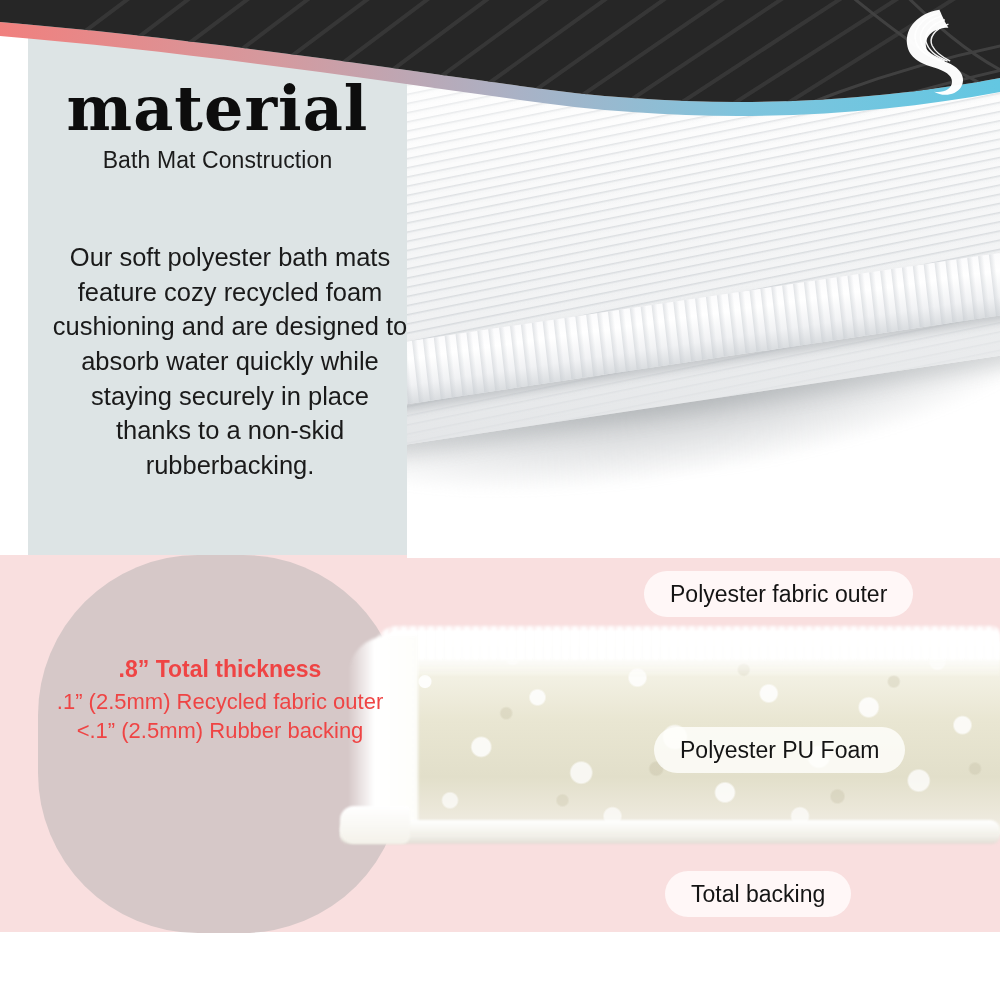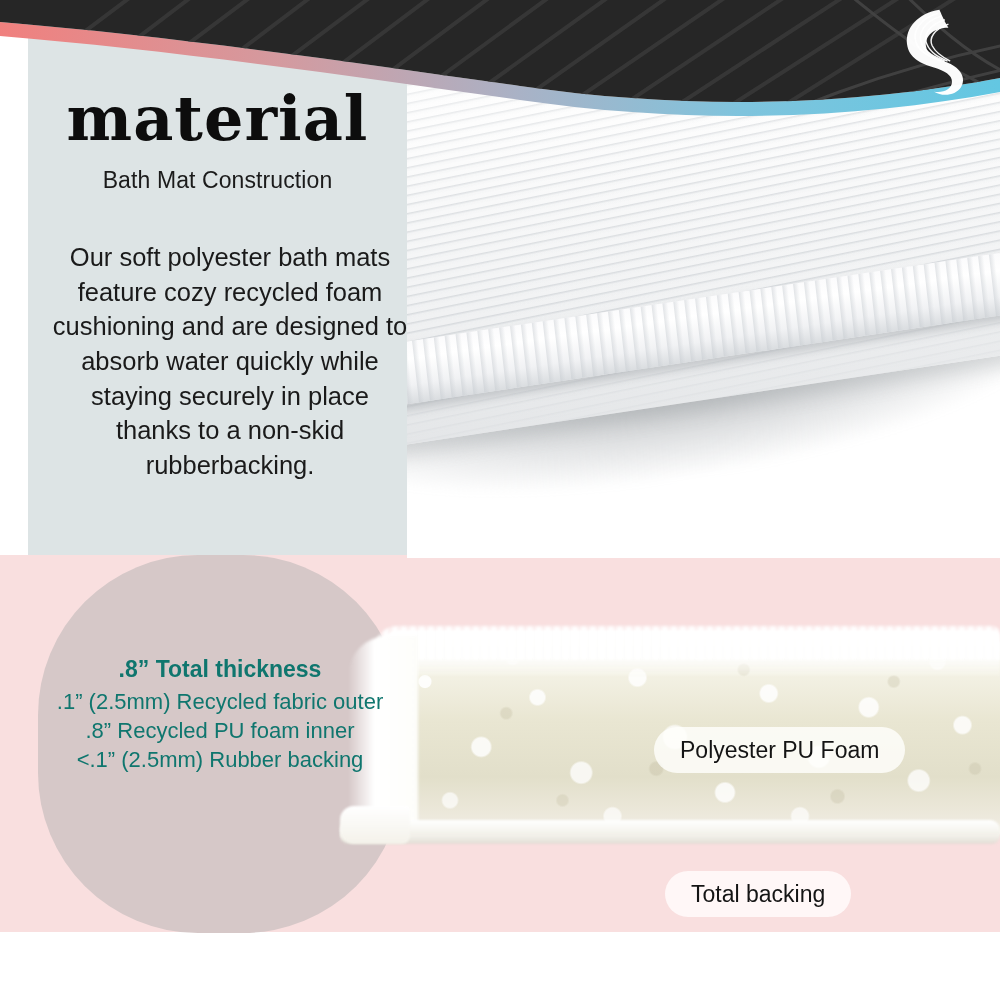--- a/index.html
+++ b/index.html
@@ -299,21 +299,21 @@
     width: 379px;
     text-align: center;
   }
   .title-main {
     font-family: "DejaVu Serif", serif;
     font-weight: 700;
     font-size: 62px;
     line-height: 0.98;
     letter-spacing: 1px;
     color: #0d0d0d;
-    margin: 17px;
+    margin: 7px;
     text-align: center;
   }
   .title-sub {
     font-family: "Liberation Sans", sans-serif;
     font-weight: 400;
     font-size: 23px;
     letter-spacing: 0.1px;
     color: #1b1b1b;
     margin: 7px 0 0 0;
   }
@@ -330,21 +330,21 @@
     color: #1a1a1a;
     margin: 12px;
   }
 
   .spec-block {
     position: absolute;
     left: 40px;
     top: 655px;
     width: 360px;
     text-align: center;
-    color: #0f766e;
+    color: #ef4444;
   }
   .spec-title {
     font-family: "Liberation Sans", sans-serif;
     font-weight: 700;
     font-size: 23px;
     line-height: 1.3;
     margin: 0 0 2px 0;
   }
   .spec-line {
     font-family: "Liberation Sans", sans-serif;
@@ -478,20 +478,20 @@
   <div class="title-block">
     <div class="title-main">material</div>
     <div class="title-sub">Bath Mat Construction</div>
   </div>
 
   <p class="body-copy">Our soft polyester bath mats feature cozy recycled foam cushioning and are designed to absorb water quickly while staying securely in place thanks to a non-skid rubberbacking.</p>
 
   <div class="spec-block">
     <div class="spec-title">.8” Total thickness</div>
     <div class="spec-line">.1” (2.5mm) Recycled fabric outer</div>
-    <div class="spec-line">.8” Recycled PU foam inner</div>
     <div class="spec-line">&lt;.1” (2.5mm) Rubber backing</div>
   </div>
 
+  <div class="pill pill-outer">Polyester fabric outer</div>
   <div class="pill pill-foam">Polyester PU Foam</div>
   <div class="pill pill-rubber">Total backing</div>
 
 </div>
 
 </body></html>

